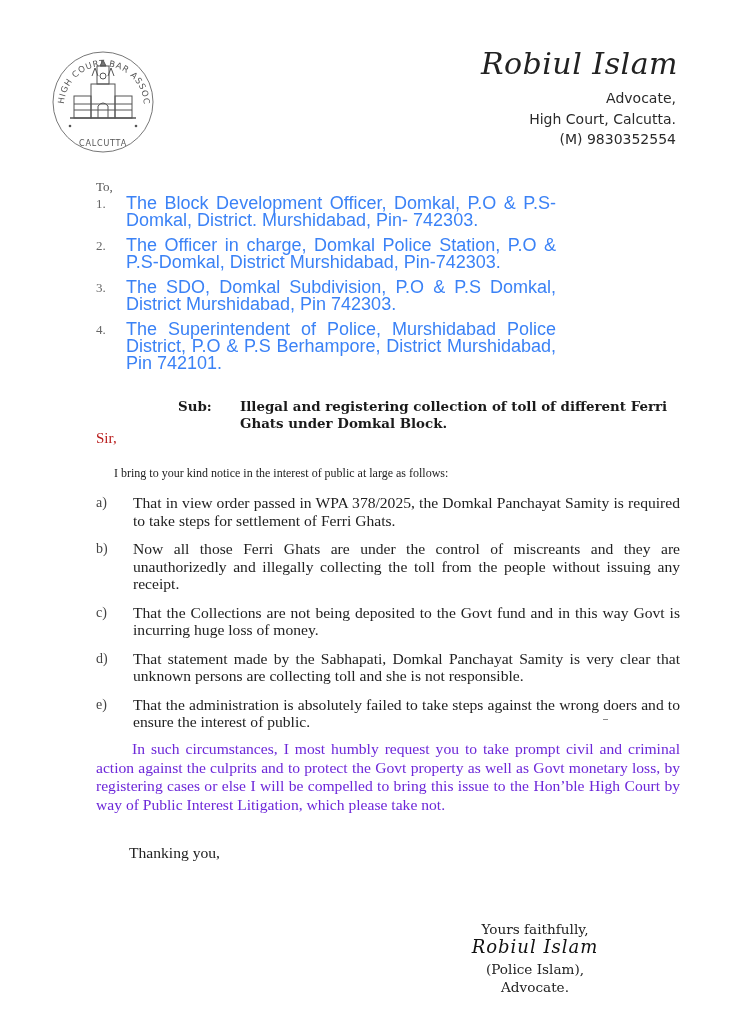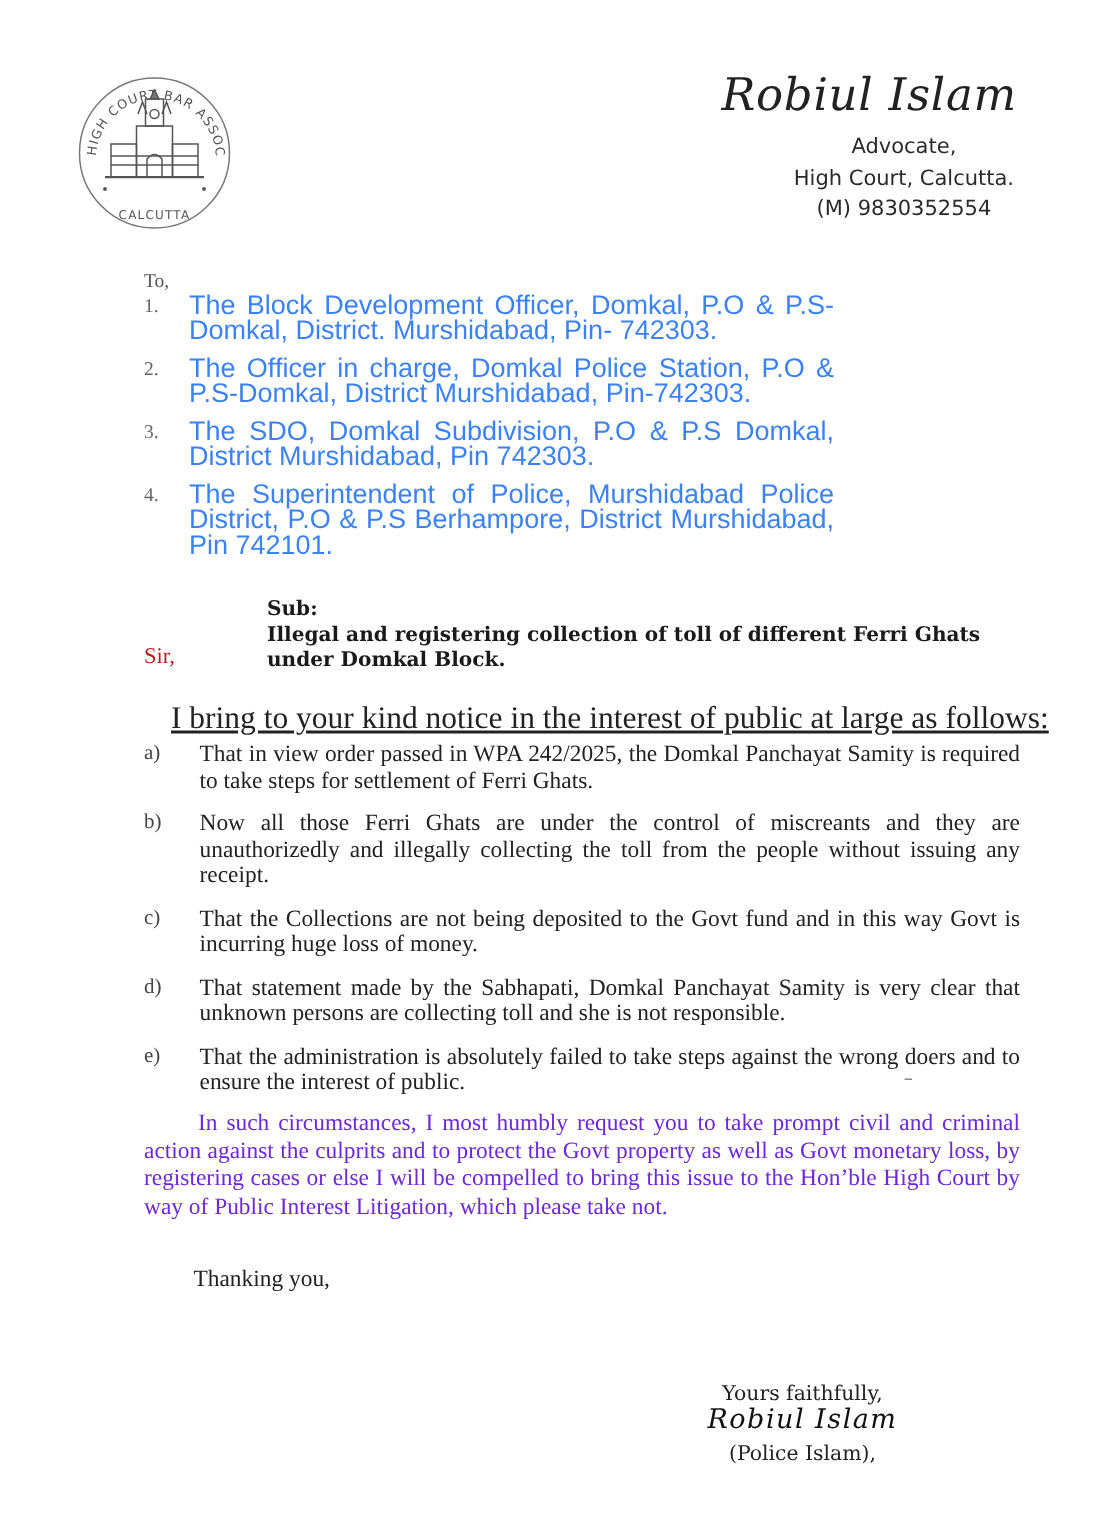--- a/index.html
+++ b/index.html
@@ -11,40 +11,40 @@
 
   
   .seal { left: 48px; top: 44px; width: 110px; height: 112px; }
 
   
   .name {
     right: 64px; top: 46px; font-family: "DejaVu Serif", serif; font-style: italic;
     font-size: 30px; letter-spacing: 0.5px; color: #222;
   }
   .addr {
-    right: 66px; top: 88px; text-align: center; font-family: "DejaVu Sans", sans-serif;
+    right: 66px; top: 88px; text-align: right; font-family: "DejaVu Sans", sans-serif;
     font-size: 14px; line-height: 20.5px; color: #2a2a2a;
   }
 
   .to { left: 96px; top: 179px; font-family: "Liberation Serif", serif; font-size: 13px; color: #555; }
 
   .rlist { left: 96px; top: 195px; width: 460px; }
   .ritem { display: flex; margin-bottom: 8px; }
   .rnum { width: 30px; flex: none; font-family: "Liberation Serif", serif; font-size: 13px; color: #666; padding-top: 1px; }
   .rtext {
     font-family: Liberation Sans, sans-serif; font-size: 18px; line-height: 17px; text-align: justify;
     text-align-last: left; color: #3b82f6;
   }
 
-  .sub { left: 178px; top: 398px; width: 490px; display: flex; font-family: "DejaVu Serif", serif; font-weight: bold; font-size: 13.4px; line-height: 17px; color: #1a1a1a; flex-direction: column; }
+  .sub { left: 178px; top: 398px; width: 490px; display: flex; font-family: "DejaVu Serif", serif; font-weight: bold; font-size: 13.4px; line-height: 17px; color: #1a1a1a; }
   .sub-label { width: 62px; flex: none; }
 
   .sir { left: 96px; top: 430px; font-family: "Liberation Serif", serif; font-size: 15px; color: #b91c1c; }
 
-  .intro { left: 114px; top: 466px; font-family: "Liberation Serif", serif; font-size: 21px; color: #222; text-decoration: underline; }
+  .intro { left: 114px; top: 466px; font-family: "Liberation Serif", serif; font-size: 12px; color: #222; }
 
   .plist { left: 96px; top: 494px; width: 584px; }
   .pitem { display: flex; margin-bottom: 11px; }
   .plabel { width: 37px; flex: none; font-family: "Liberation Serif", serif; font-size: 14px; color: #444; padding-top: 1px; }
   .ptext {
     font-family: "Liberation Serif", serif; font-size: 15.6px; line-height: 17.5px; text-align: justify; color: #222;
   }
 
   .closing {
     left: 96px; top: 740px; width: 584px; font-family: "Liberation Serif", serif; font-size: 15.6px;
@@ -121,21 +121,21 @@
   <span class="sub-label">Sub:</span>
   <span>Illegal and registering collection of toll of different Ferri Ghats under Domkal Block.</span>
 </div>
 
 <div class="abs sir">Sir,</div>
 <div class="abs intro">I bring to your kind notice in the interest of public at large as follows:</div>
 
 <div class="abs plist">
   <div class="pitem">
     <span class="plabel">a)</span>
-    <span class="ptext">That in view order passed in WPA 242/2025, the Domkal Panchayat Samity is required to take steps for settlement of Ferri Ghats.</span>
+    <span class="ptext">That in view order passed in WPA 378/2025, the Domkal Panchayat Samity is required to take steps for settlement of Ferri Ghats.</span>
   </div>
   <div class="pitem">
     <span class="plabel">b)</span>
     <span class="ptext">Now all those Ferri Ghats are under the control of miscreants and they are unauthorizedly and illegally collecting the toll from the people without issuing any receipt.</span>
   </div>
   <div class="pitem">
     <span class="plabel">c)</span>
     <span class="ptext">That the Collections are not being deposited to the Govt fund and in this way Govt is incurring huge loss of money.</span>
   </div>
   <div class="pitem">
@@ -150,13 +150,14 @@
 
 <div class="abs dot-mark"></div>
 
 <div class="abs closing">In such circumstances, I most humbly request you to take prompt civil and criminal action against the culprits and to protect the Govt property as well as Govt monetary loss, by registering cases or else I will be compelled to bring this issue to the Hon’ble High Court by way of Public Interest Litigation, which please take not.</div>
 <div class="abs thanks">Thanking you,</div>
 
 <div class="abs signoff">
   <div>Yours faithfully,</div>
   <div class="sig">Robiul Islam</div>
   <div>(Police Islam),</div>
+  <div>Advocate.</div>
 </div>
 
 </body></html>

